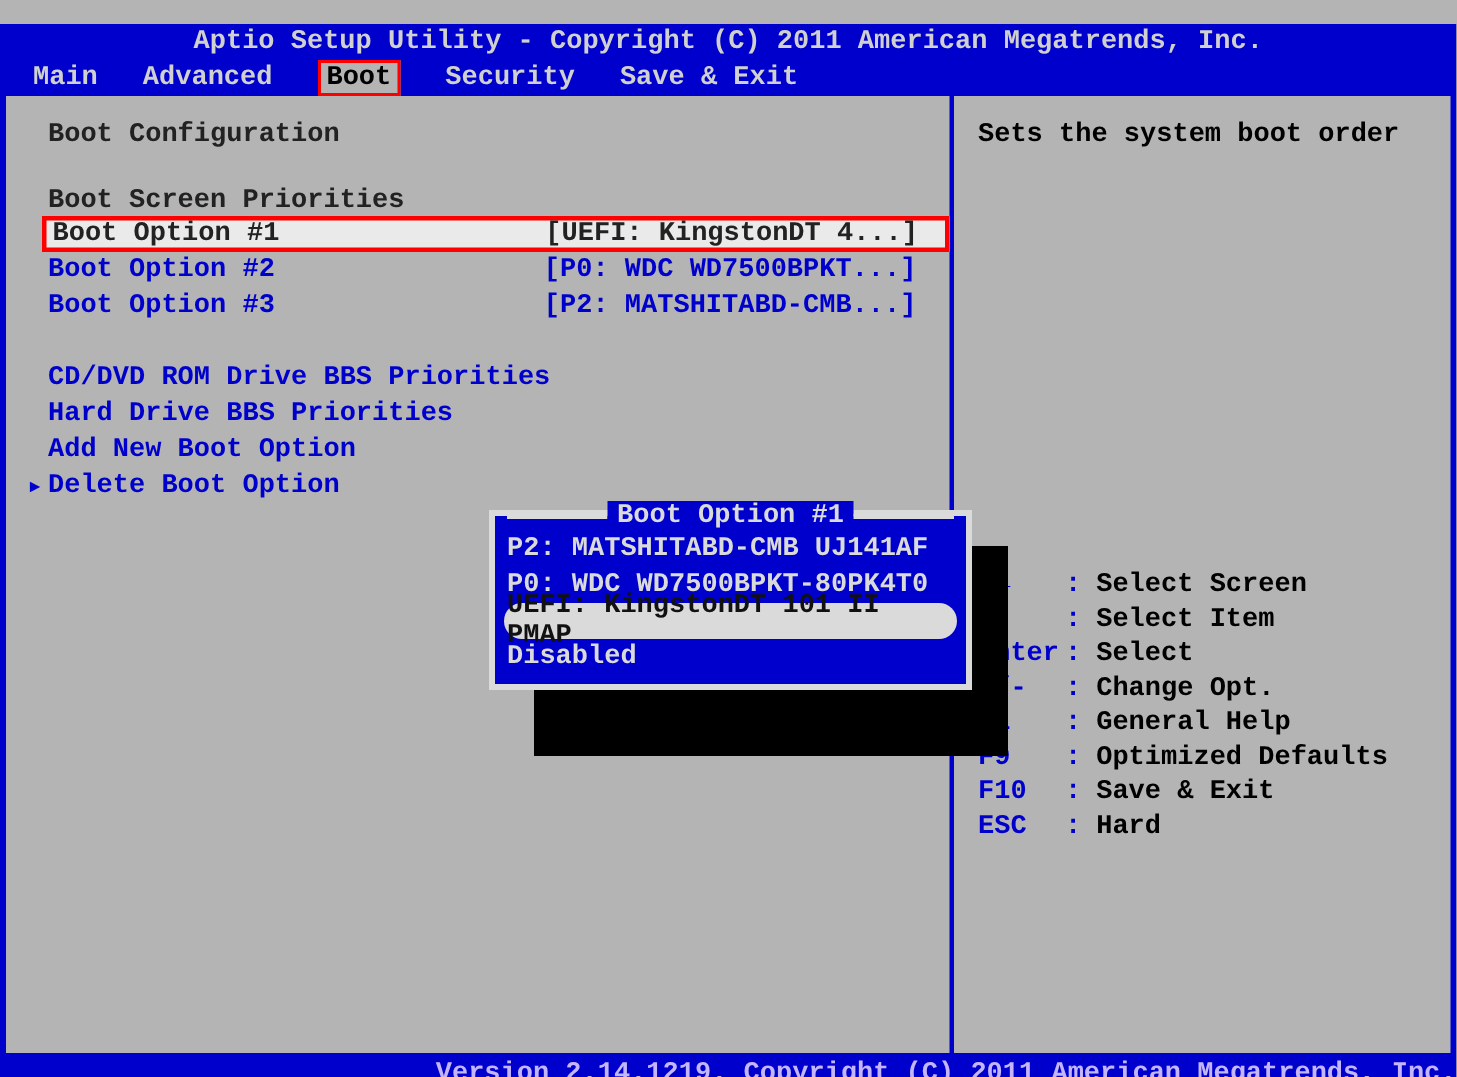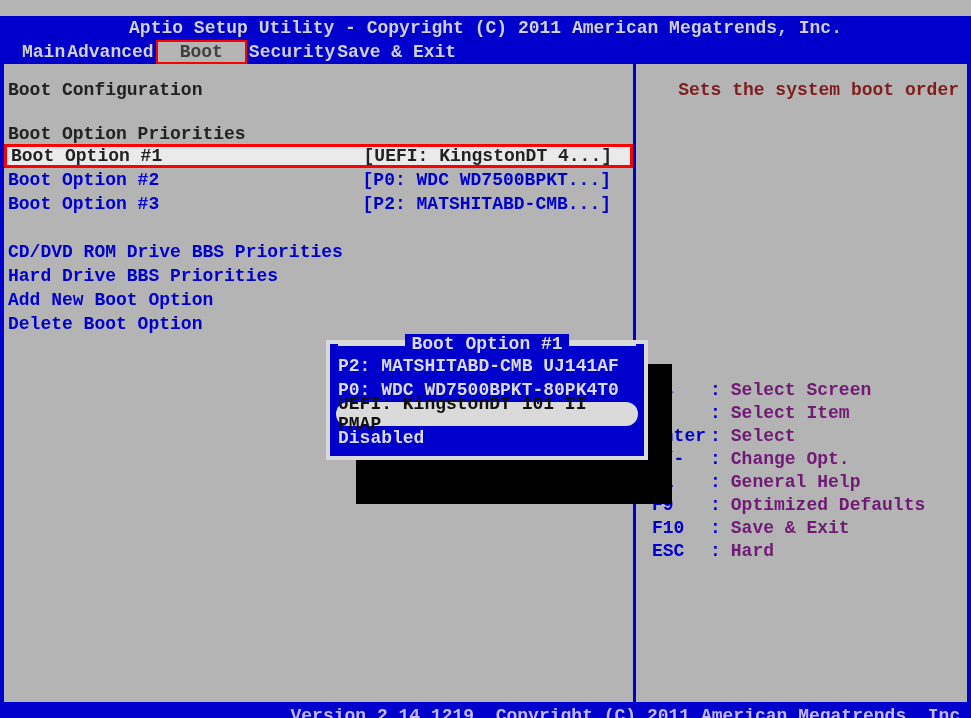--- a/index.html
+++ b/index.html
@@ -19,46 +19,46 @@
     padding: 2px 0;
     margin-top: 16px;
   }
   .title {
     text-align: center;
     color: #d0d0d0;
     height: 22px;
   }
   .tabs {
     display: flex;
-    gap: 2px;
+    gap: 30px;
     padding-left: 22px;
     color: #d0d0d0;
     height: 24px;
     align-items: center;
   }
   .tab {
     cursor: pointer;
   }
   .tab.active {
     background: #b4b4b4;
-    color: #404040;
+    color: #000000;
     border: 2px solid #ff0000;
-    padding: 0 22px;
+    padding: 0 4px;
   }
   .main {
     display: flex;
     background: #b4b4b4;
     height: 638px;
     border-left: 4px solid #0000cc;
     border-right: 4px solid #0000cc;
   }
   .left-panel {
     width: 632px;
     border-right: 3px solid #0000cc;
-    padding: 16px 4px 8px 4px;
+    padding: 16px 4px 8px 28px;
     color: #0000cc;
     position: relative;
   }
   .right-panel {
     flex: 1;
     padding: 16px 8px 8px 16px;
     color: #0000cc;
   }
   .section-header {
     color: #222;
@@ -86,25 +86,25 @@
     display: flex;
     align-items: center;
     cursor: pointer;
   }
   .arrow {
     position: absolute;
     left: -1px;
     color: #0000cc;
   }
   .spacer { height: 24px; }
-  .help-text { color: #7f1d1d; text-align: right; }
+  .help-text { color: #000000; }
   .help-row { display: flex; height: 23px; }
   .help-key { min-width: 58px; color: #0000cc; }
   .help-sep { color: #0000cc; margin-right: 10px; }
-  .help-desc { color: #701a75; }
+  .help-desc { color: #000000; }
   .help-spacer { height: 280px; }
   
   .popup-shadow {
     position: absolute;
     left: 352px;
     top: 300px;
     width: 316px;
     height: 140px;
     background: #000;
     z-index: 5;
@@ -169,21 +169,21 @@
     <span class="tab active">Boot</span>
     <span class="tab">Security</span>
     <span class="tab">Save &amp; Exit</span>
   </div>
 </div>
 
 <div class="main">
   <div class="left-panel">
     <div class="section-header">Boot Configuration</div>
     <div class="spacer"></div>
-    <div class="section-header">Boot Option Priorities</div>
+    <div class="section-header">Boot Screen Priorities</div>
     <div class="row selected">
       <span class="label">Boot Option #1</span>
       <span class="value">[UEFI: KingstonDT 4...]</span>
     </div>
     <div class="row">
       <span class="label">Boot Option #2</span>
       <span class="value">[P0: WDC WD7500BPKT...]</span>
     </div>
     <div class="row">
       <span class="label">Boot Option #3</span>

